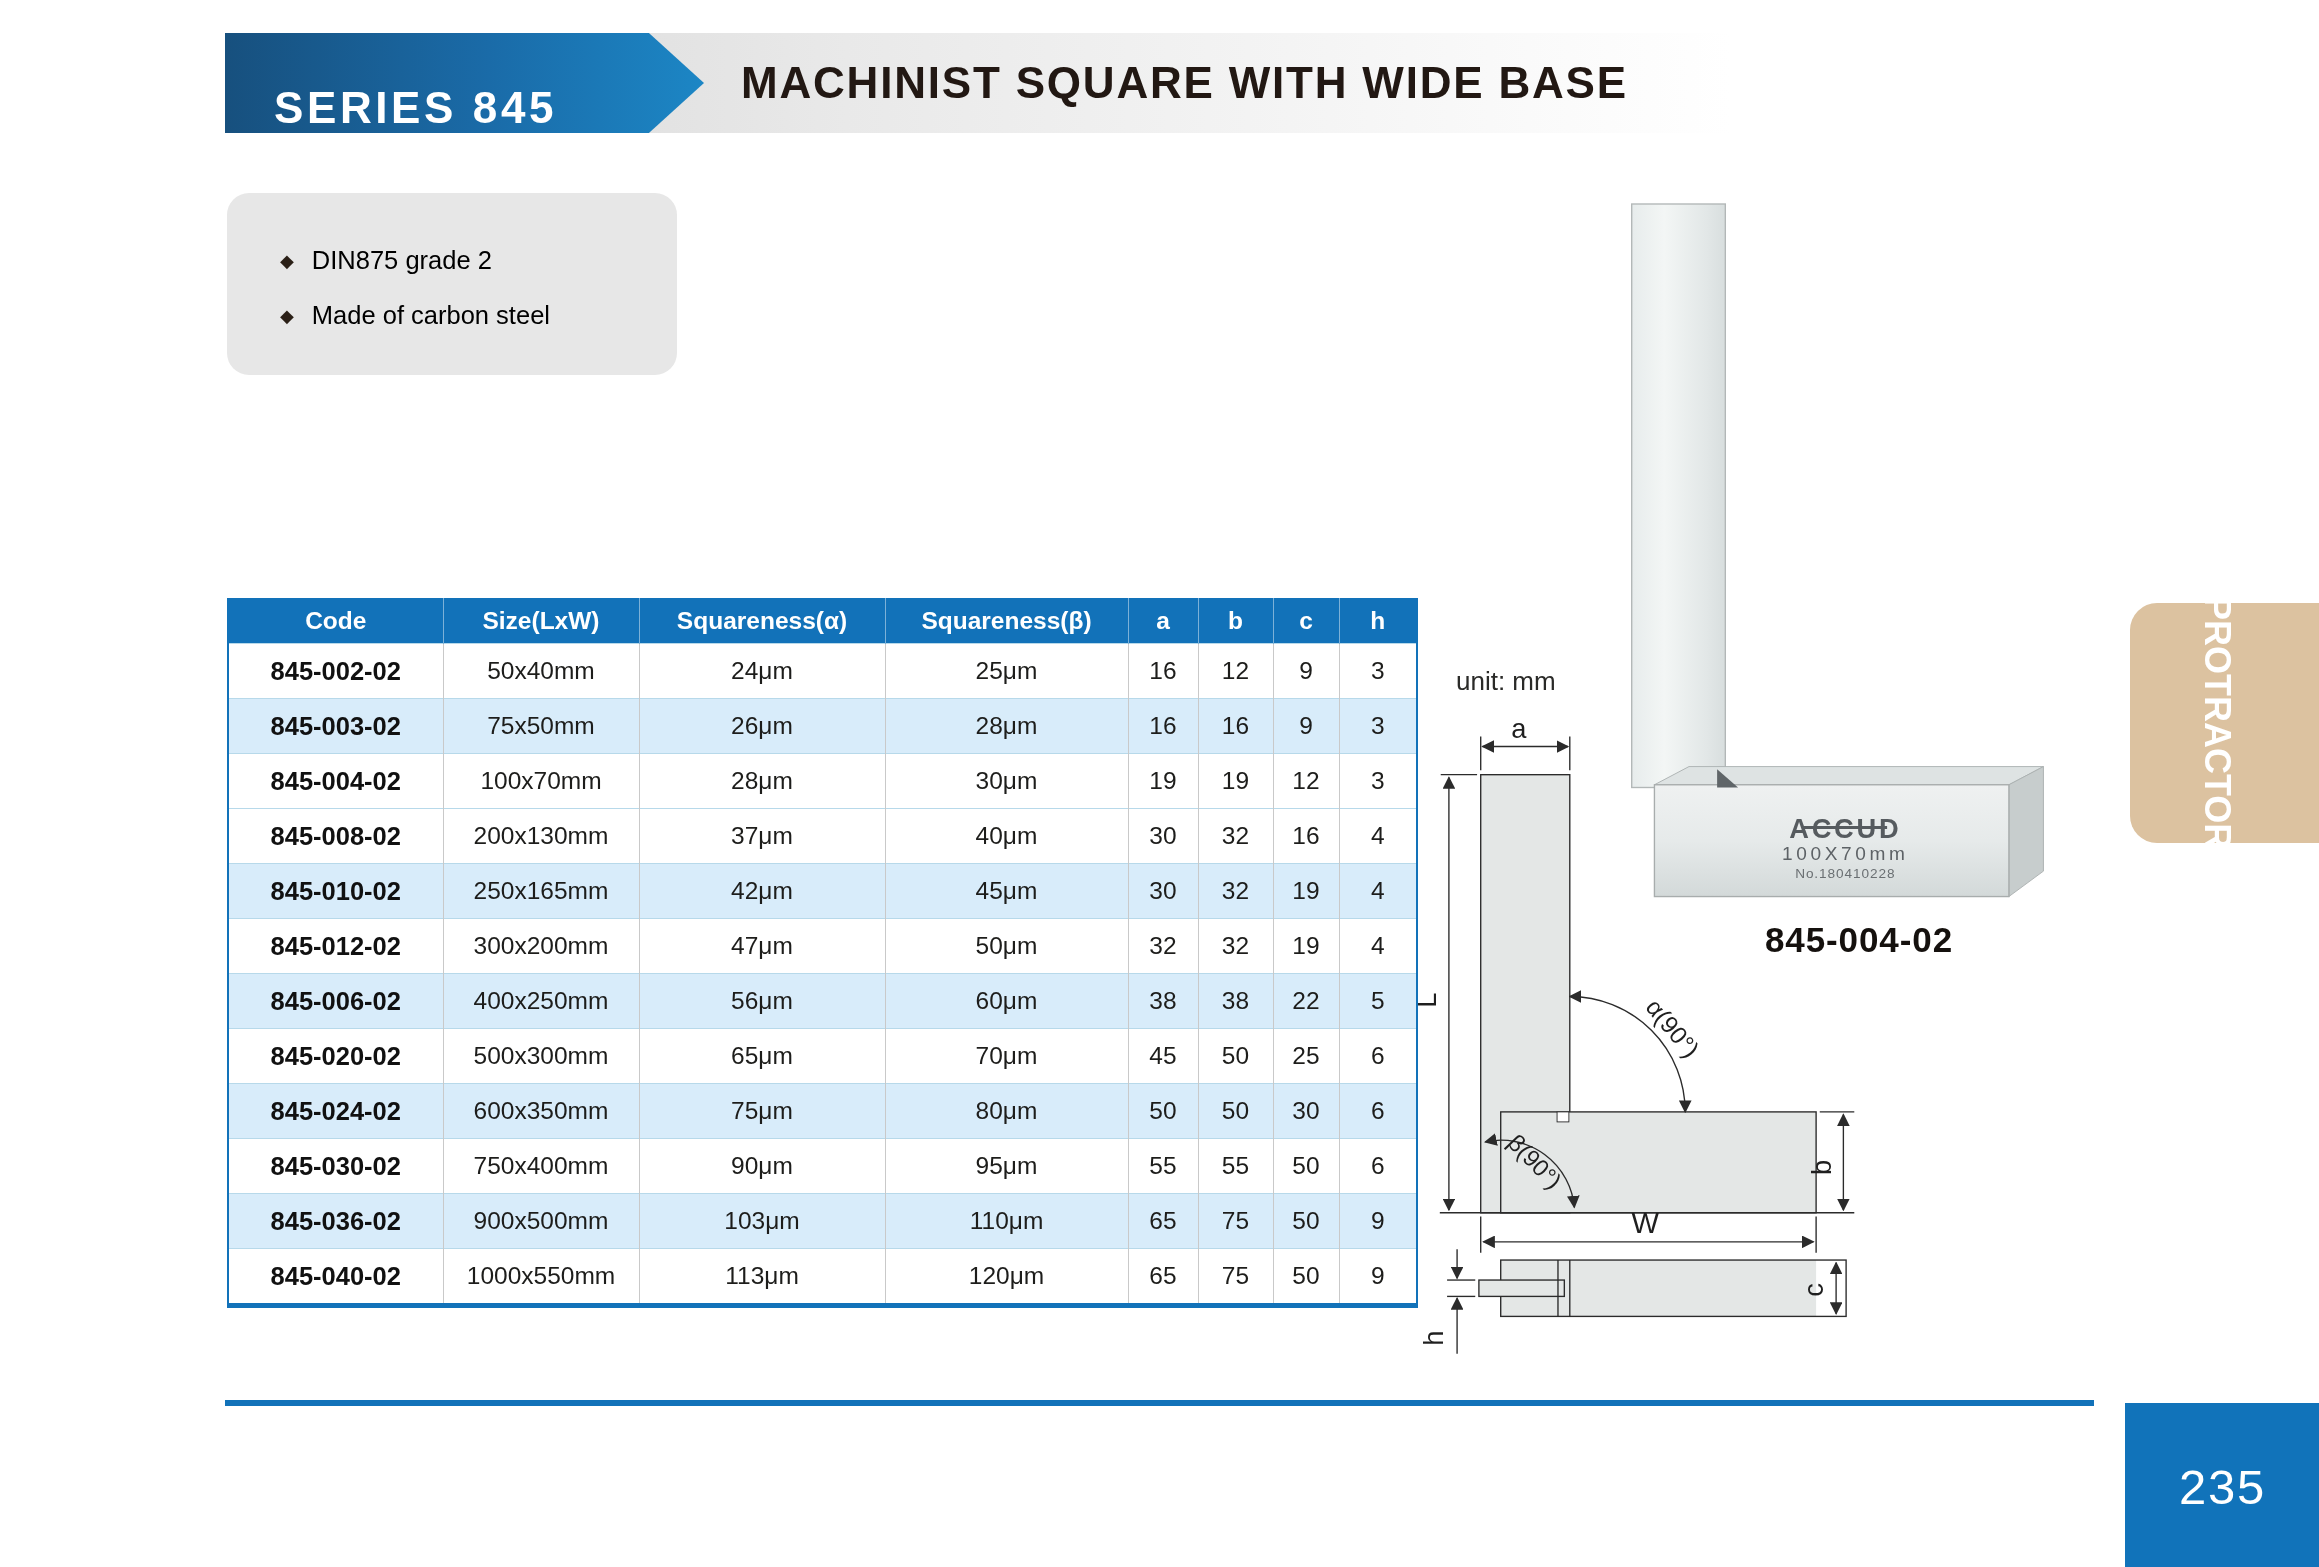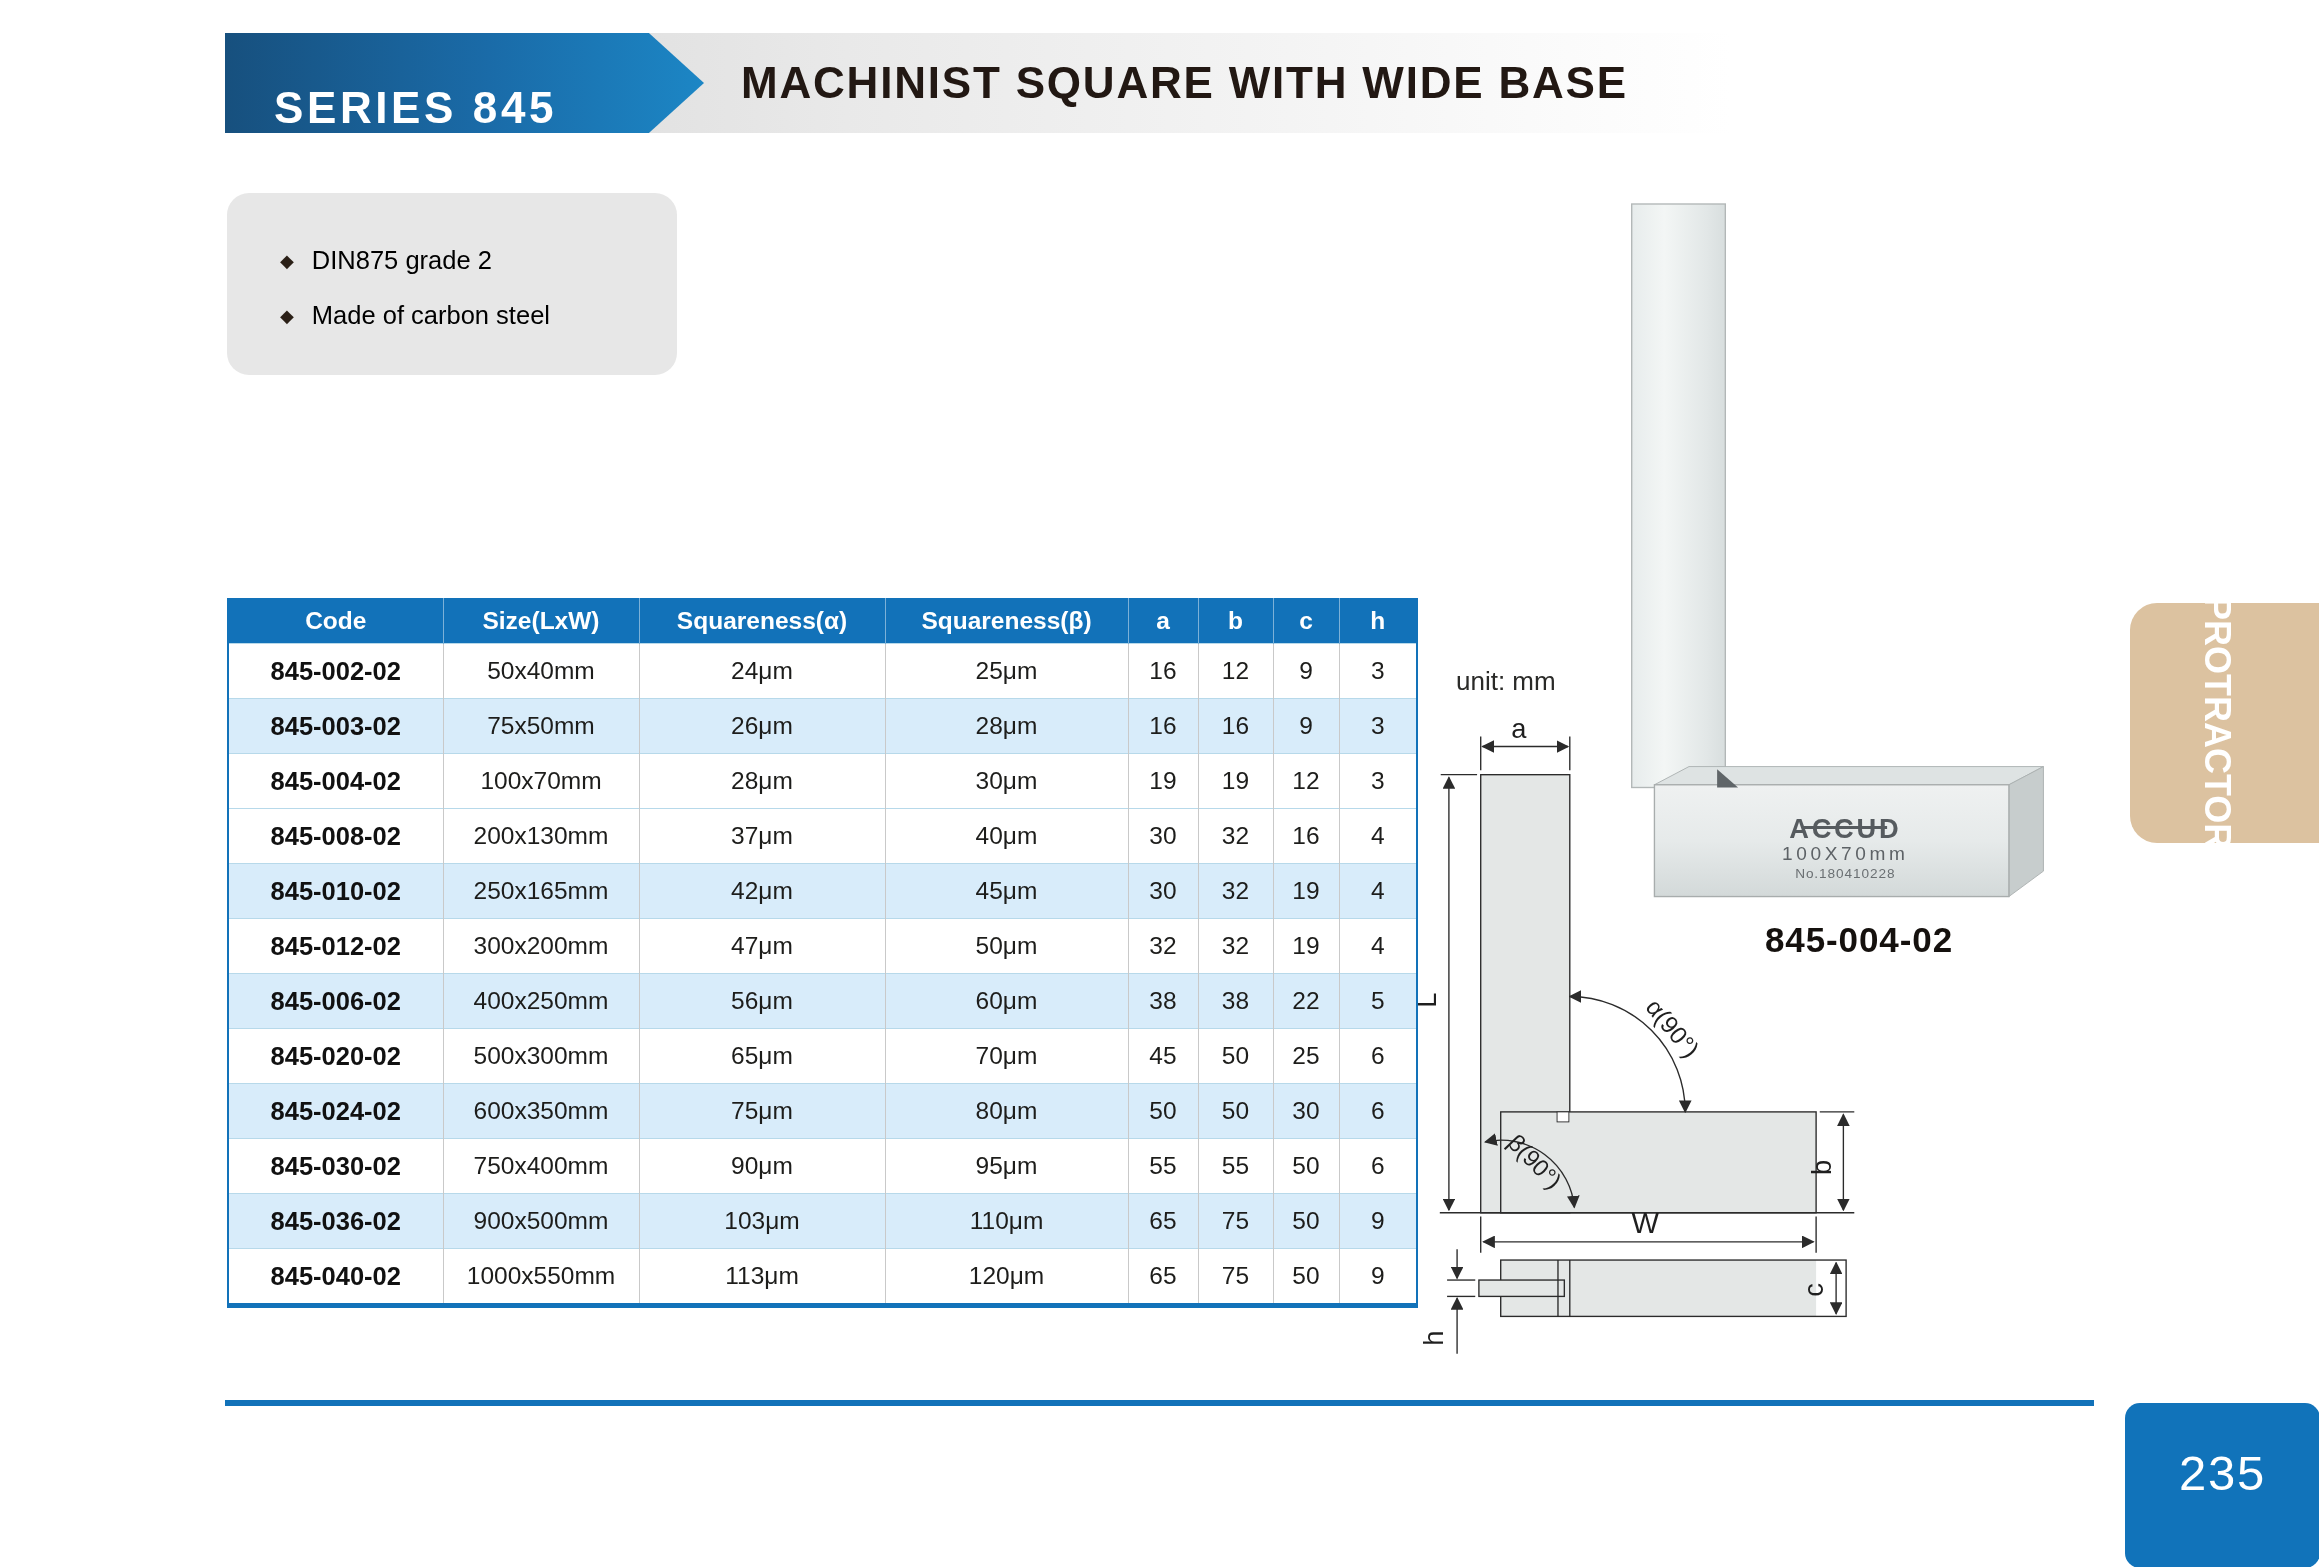--- a/index.html
+++ b/index.html
@@ -54,22 +54,22 @@
   .unit-label{position:absolute;left:1456px;top:666px;font-size:26px;color:#2a2a28;}
   .model-label{
     position:absolute;left:1709px;top:920px;width:300px;text-align:center;
     font-size:35px;font-weight:bold;letter-spacing:0.9px;color:#15110e;
   }
   .svg-abs{position:absolute;}
   
   .bottom-rule{position:absolute;left:225px;top:1400px;width:1869px;height:5.5px;background:#1272b9;}
   .page-badge{
     position:absolute;left:2125px;top:1403px;width:195px;height:165px;background:#1173ba;
-    display:flex;justify-content:center;align-items:flex-start;box-sizing:border-box;padding-top:42px;
-    color:#ffffff;font-size:49px;letter-spacing:1.8px;border-radius:15px;
+    display:flex;justify-content:center;align-items:flex-start;box-sizing:border-box;padding-top:56px;
+    color:#ffffff;font-size:49px;letter-spacing:1.8px;
   }
   .side-tab{
     position:absolute;left:2130px;top:603px;width:189px;height:240px;background:#dcc2a0;
     border-radius:27px 0 0 27px;display:flex;justify-content:center;align-items:center;
   }
   .side-tab span{
     writing-mode:vertical-rl;text-orientation:mixed;color:#ffffff;font-weight:bold;
     font-size:36px;letter-spacing:0px;transform:translateX(-7.3px);white-space:nowrap;
   }
   

